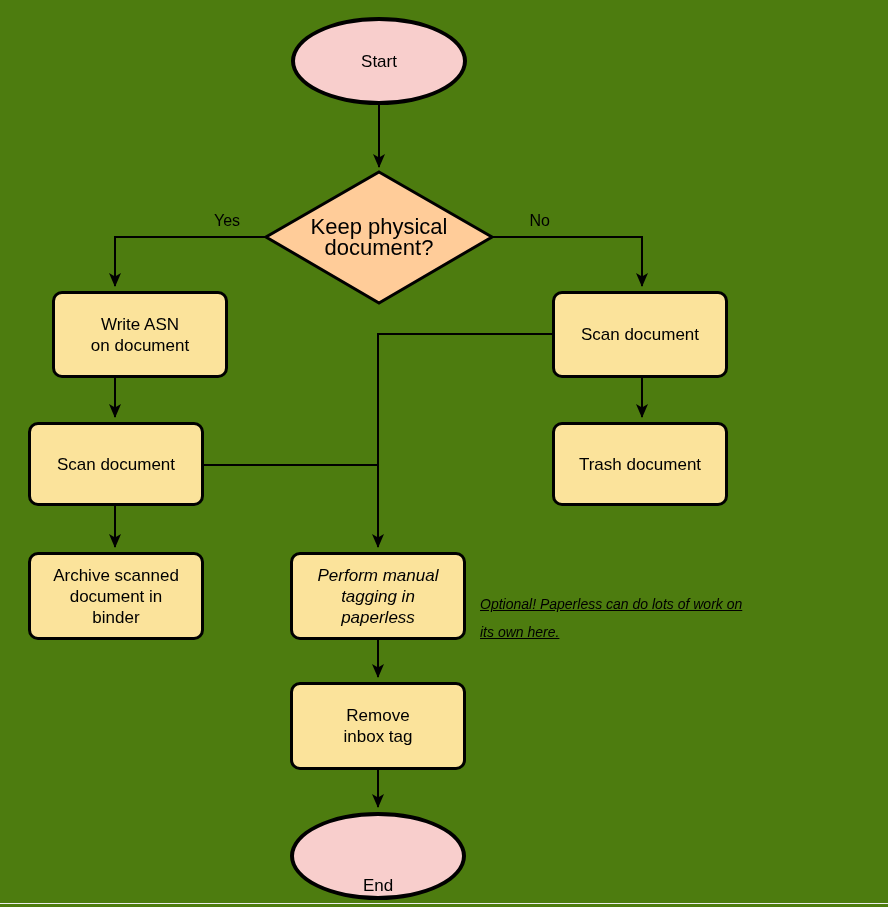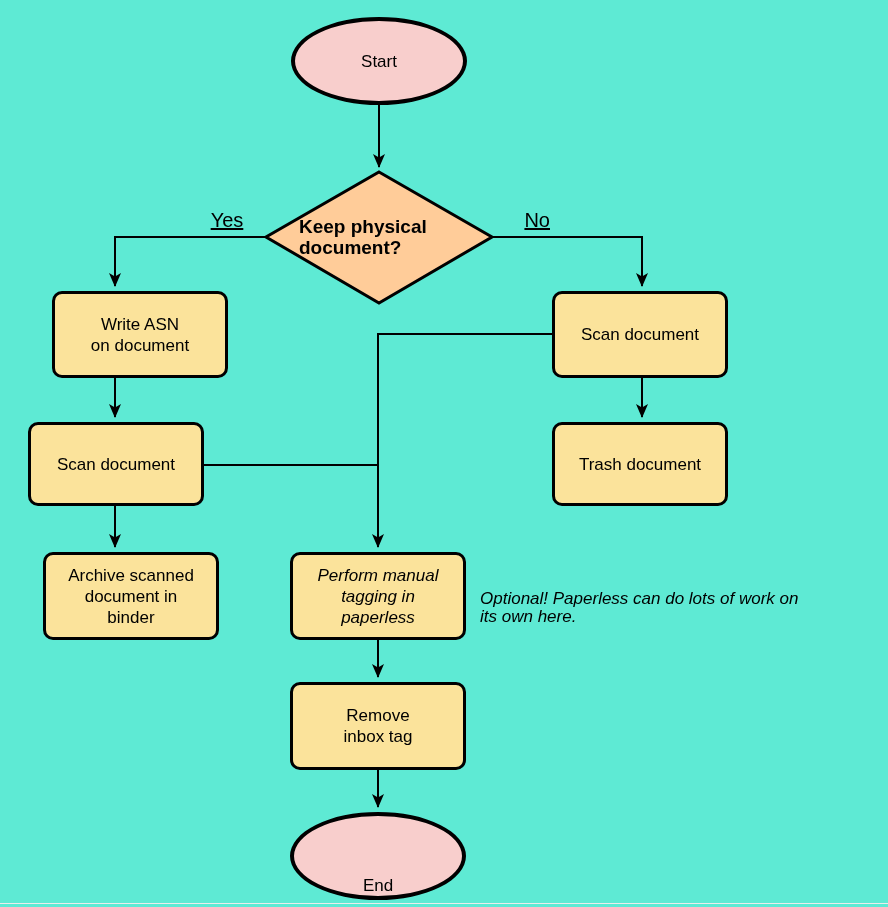--- a/index.html
+++ b/index.html
@@ -1,20 +1,20 @@
 <!DOCTYPE html>
 <html><head>
 <meta charset="utf-8">
 <style>
   html, body { margin: 0; padding: 0; background: #ffffff; }
   .canvas {
     position: relative;
     width: 888px;
     height: 907px;
-    background: #5eead4;
+    background: #4d7c0f;
     font-family: "Liberation Sans", sans-serif;
     color: #000000;
     overflow: hidden;
   }
   svg.edges {
     position: absolute;
     left: 0; top: 0;
     width: 888px; height: 907px;
   }
   .node {
@@ -36,55 +36,54 @@
   .terminal {
     background: #F8CECC;
     border: 4px solid #000000;
     border-radius: 50%;
   }
   .decision-label {
     position: absolute;
     left: 299px;
     top: 216px;
     width: 160px;
-    text-align: left;
-    font-size: 19px;
+    text-align: center;
+    font-size: 22px;
     line-height: 21px;
     white-space: pre-line;
-    font-weight: bold;
   }
   .edge-label {
     position: absolute;
     width: 60px;
     text-align: center;
-    font-size: 20px;
+    font-size: 16px;
     line-height: 19px;
-    text-decoration: underline;
   }
   .note {
     position: absolute;
     left: 480px;
     top: 590px;
     width: 404px;
-    font-size: 17px;
-    line-height: 18px;
+    font-size: 14px;
+    line-height: 28px;
     font-style: italic;
     white-space: pre-line;
+    text-decoration: underline;
   }
   .bottom-divider {
     position: absolute;
     left: 0; top: 903px;
     width: 888px; height: 1px;
     background: #ECECEC;
   }
   
   #n-start        { left: 291px; top: 17px;  width: 176px; height: 88px; }
   #n-write-asn    { left: 28px;  top: 291px; width: 176px; height: 87px; margin-left: 24px; }
   #n-scan-left    { left: 28px;  top: 422px; width: 176px; height: 84px; }
-  #n-archive      { left: 28px;  top: 552px; width: 176px; height: 88px; margin-left: 15px; }
+  #n-archive      { left: 28px;  top: 552px; width: 176px; height: 88px; }
   #n-scan-right   { left: 552px; top: 291px; width: 176px; height: 87px; }
   #n-trash        { left: 552px; top: 422px; width: 176px; height: 84px; }
   #n-tagging      { left: 290px; top: 552px; width: 176px; height: 88px; font-style: italic; }
   #n-remove-inbox { left: 290px; top: 682px; width: 176px; height: 88px; }
   #n-end          { left: 290px; top: 812px; width: 176px; height: 88px; align-items: flex-end; }
   #lbl-yes { left: 197px; top: 211px; }
   #lbl-no  { left: 490px; top: 211px; text-align: right; }
 </style>
 </head>
 <body>

